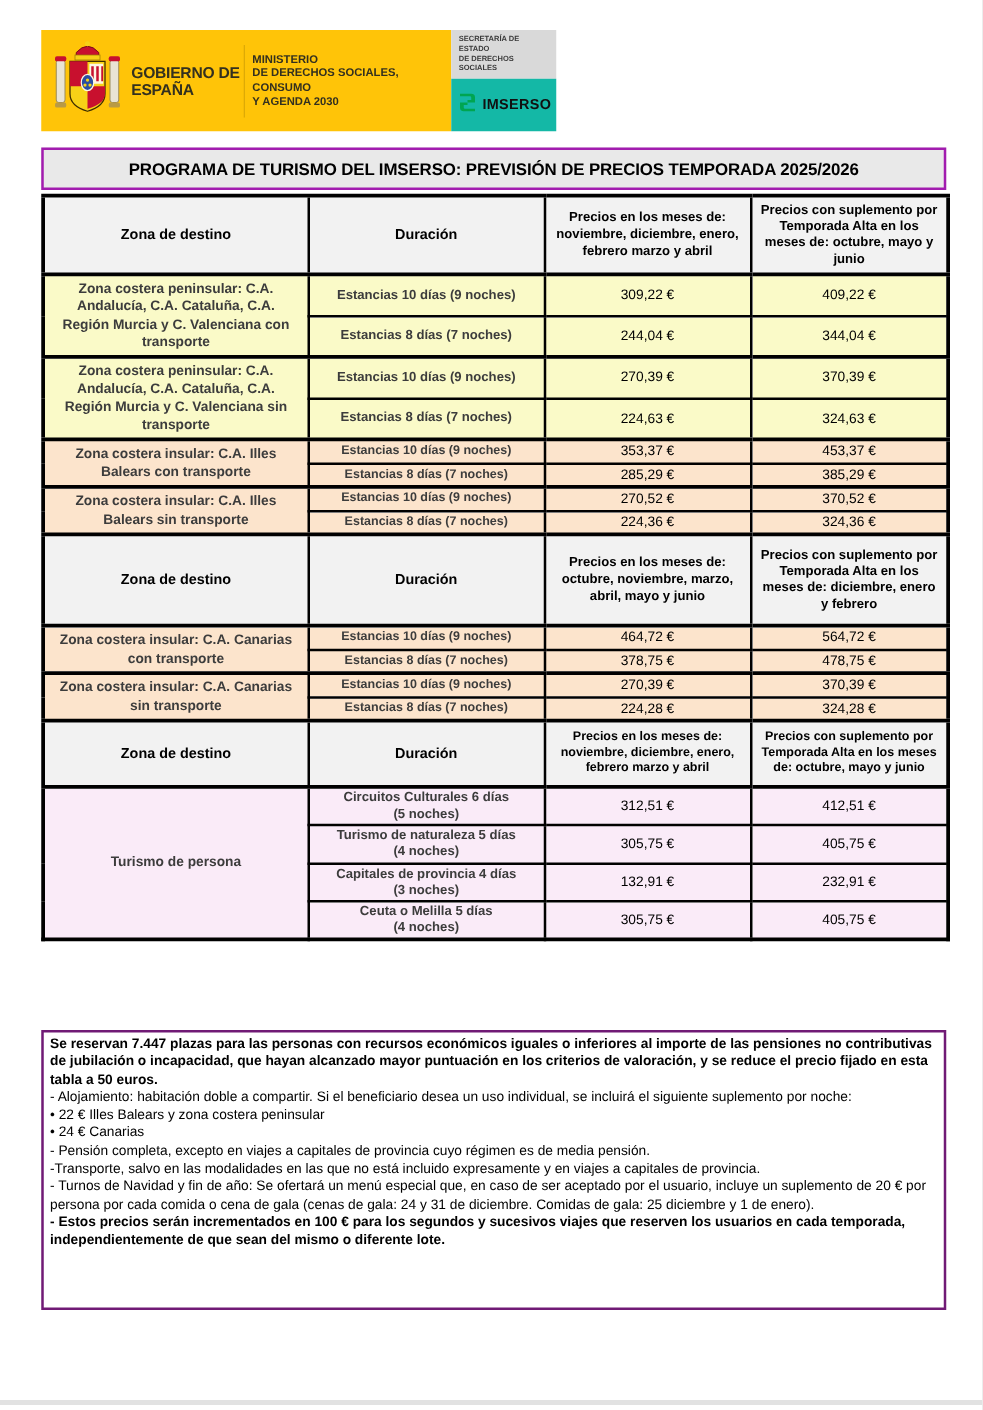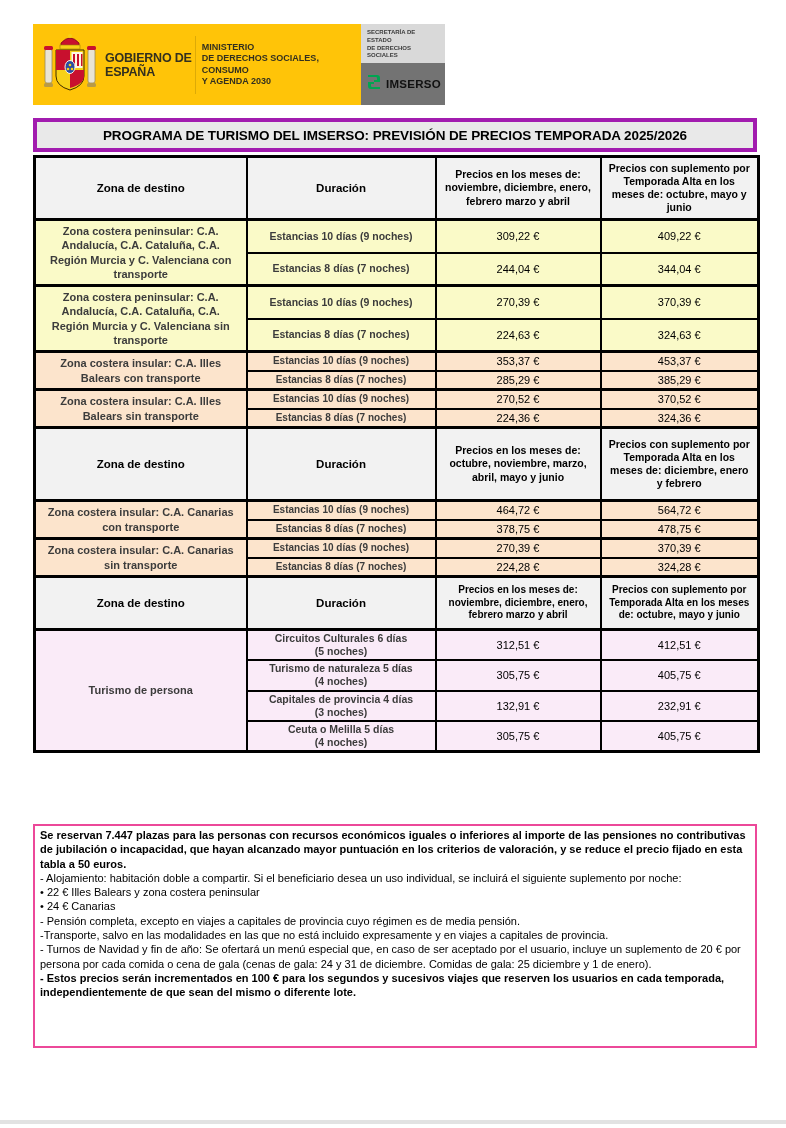--- a/index.html
+++ b/index.html
@@ -13,27 +13,27 @@
 
   
   .masthead { position:absolute; left:33px; top:24px; width:412px; height:81px; display:flex; }
   .gov-band { width:328px; background:#FFC408; display:flex; align-items:center; }
   .coat { margin-left:11px; flex:0 0 auto; }
   .gov-name { margin-left:9px; width:92px; font-weight:bold; font-size:12.5px; line-height:1.12; color:#33301f; letter-spacing:-0.2px; }
   .gov-divider { width:1px; height:58px; background:rgba(120,90,0,0.25); margin:0 6px 0 2px; }
   .ministry { font-weight:bold; font-size:9px; line-height:1.25; color:#33301f; white-space:pre-line; }
   .sec-block { width:84px; display:flex; flex-direction:column; }
   .sec-top { height:39px; background:#d9d9d9; padding:5px 4px 0 6px; font-weight:bold; font-size:6px; line-height:1.3; color:#3a3a3a; white-space:pre-line; }
-  .sec-bottom { flex:1; background:#737373; display:flex; align-items:center; justify-content:center; gap:3px; }
+  .sec-bottom { flex:1; background:#14b8a6; display:flex; align-items:center; justify-content:center; gap:3px; }
   .imserso-word { font-weight:bold; font-size:11.5px; letter-spacing:0.3px; color:#111; }
 
   
   .title-bar {
     position:absolute; left:33px; top:118px; width:724px; height:34px;
-    border:4px solid #a21caf; background:#e9e9e9;
+    border:2px solid #a21caf; background:#e9e9e9;
     display:flex; align-items:center; justify-content:center;
     font-weight:bold; font-size:13.5px; letter-spacing:-0.1px;
   }
 
   
   table.price { position:absolute; left:33px; top:155px; width:724px; border-collapse:collapse; table-layout:fixed; border:3px solid #000; }
   table.price td { border:2px solid #000; text-align:center; vertical-align:middle; padding:1px 6px; overflow:hidden; }
   tr.sec-header td { background:#f2f2f2; font-weight:bold; color:#000; border-top-width:3px; border-bottom-width:3px; }
   tr.group-start td { border-top-width:3px; }
   td.hz, td.hd { font-size:11.5px; }
@@ -50,21 +50,21 @@
   tr.row-short td.dur { font-size:10px; }
   td.price-cell { font-size:11px; color:#000; font-weight:400; }
   .bg-yellow { background:#FAFAC8; }
   .bg-peach  { background:#FCE4CC; }
   .bg-pink   { background:#FAEBF8; }
   .b { font-weight:bold; }
 
   
   .footnotes {
     position:absolute; left:33px; top:824px; width:724px; height:224px;
-    border:2px solid #ec4899; background:#fff; padding:2px 5px;
+    border:2px solid #701a75; background:#fff; padding:2px 5px;
     font-size:11px; line-height:1.3;
   }
   .footnotes p { margin:0; }
   .fn-bold { font-weight:bold; }
 
   .page-bottom-line { position:absolute; left:0; top:1120px; width:786px; height:4px; background:#e2e2e2; }
 </style>
 </head>
 <body>
 

